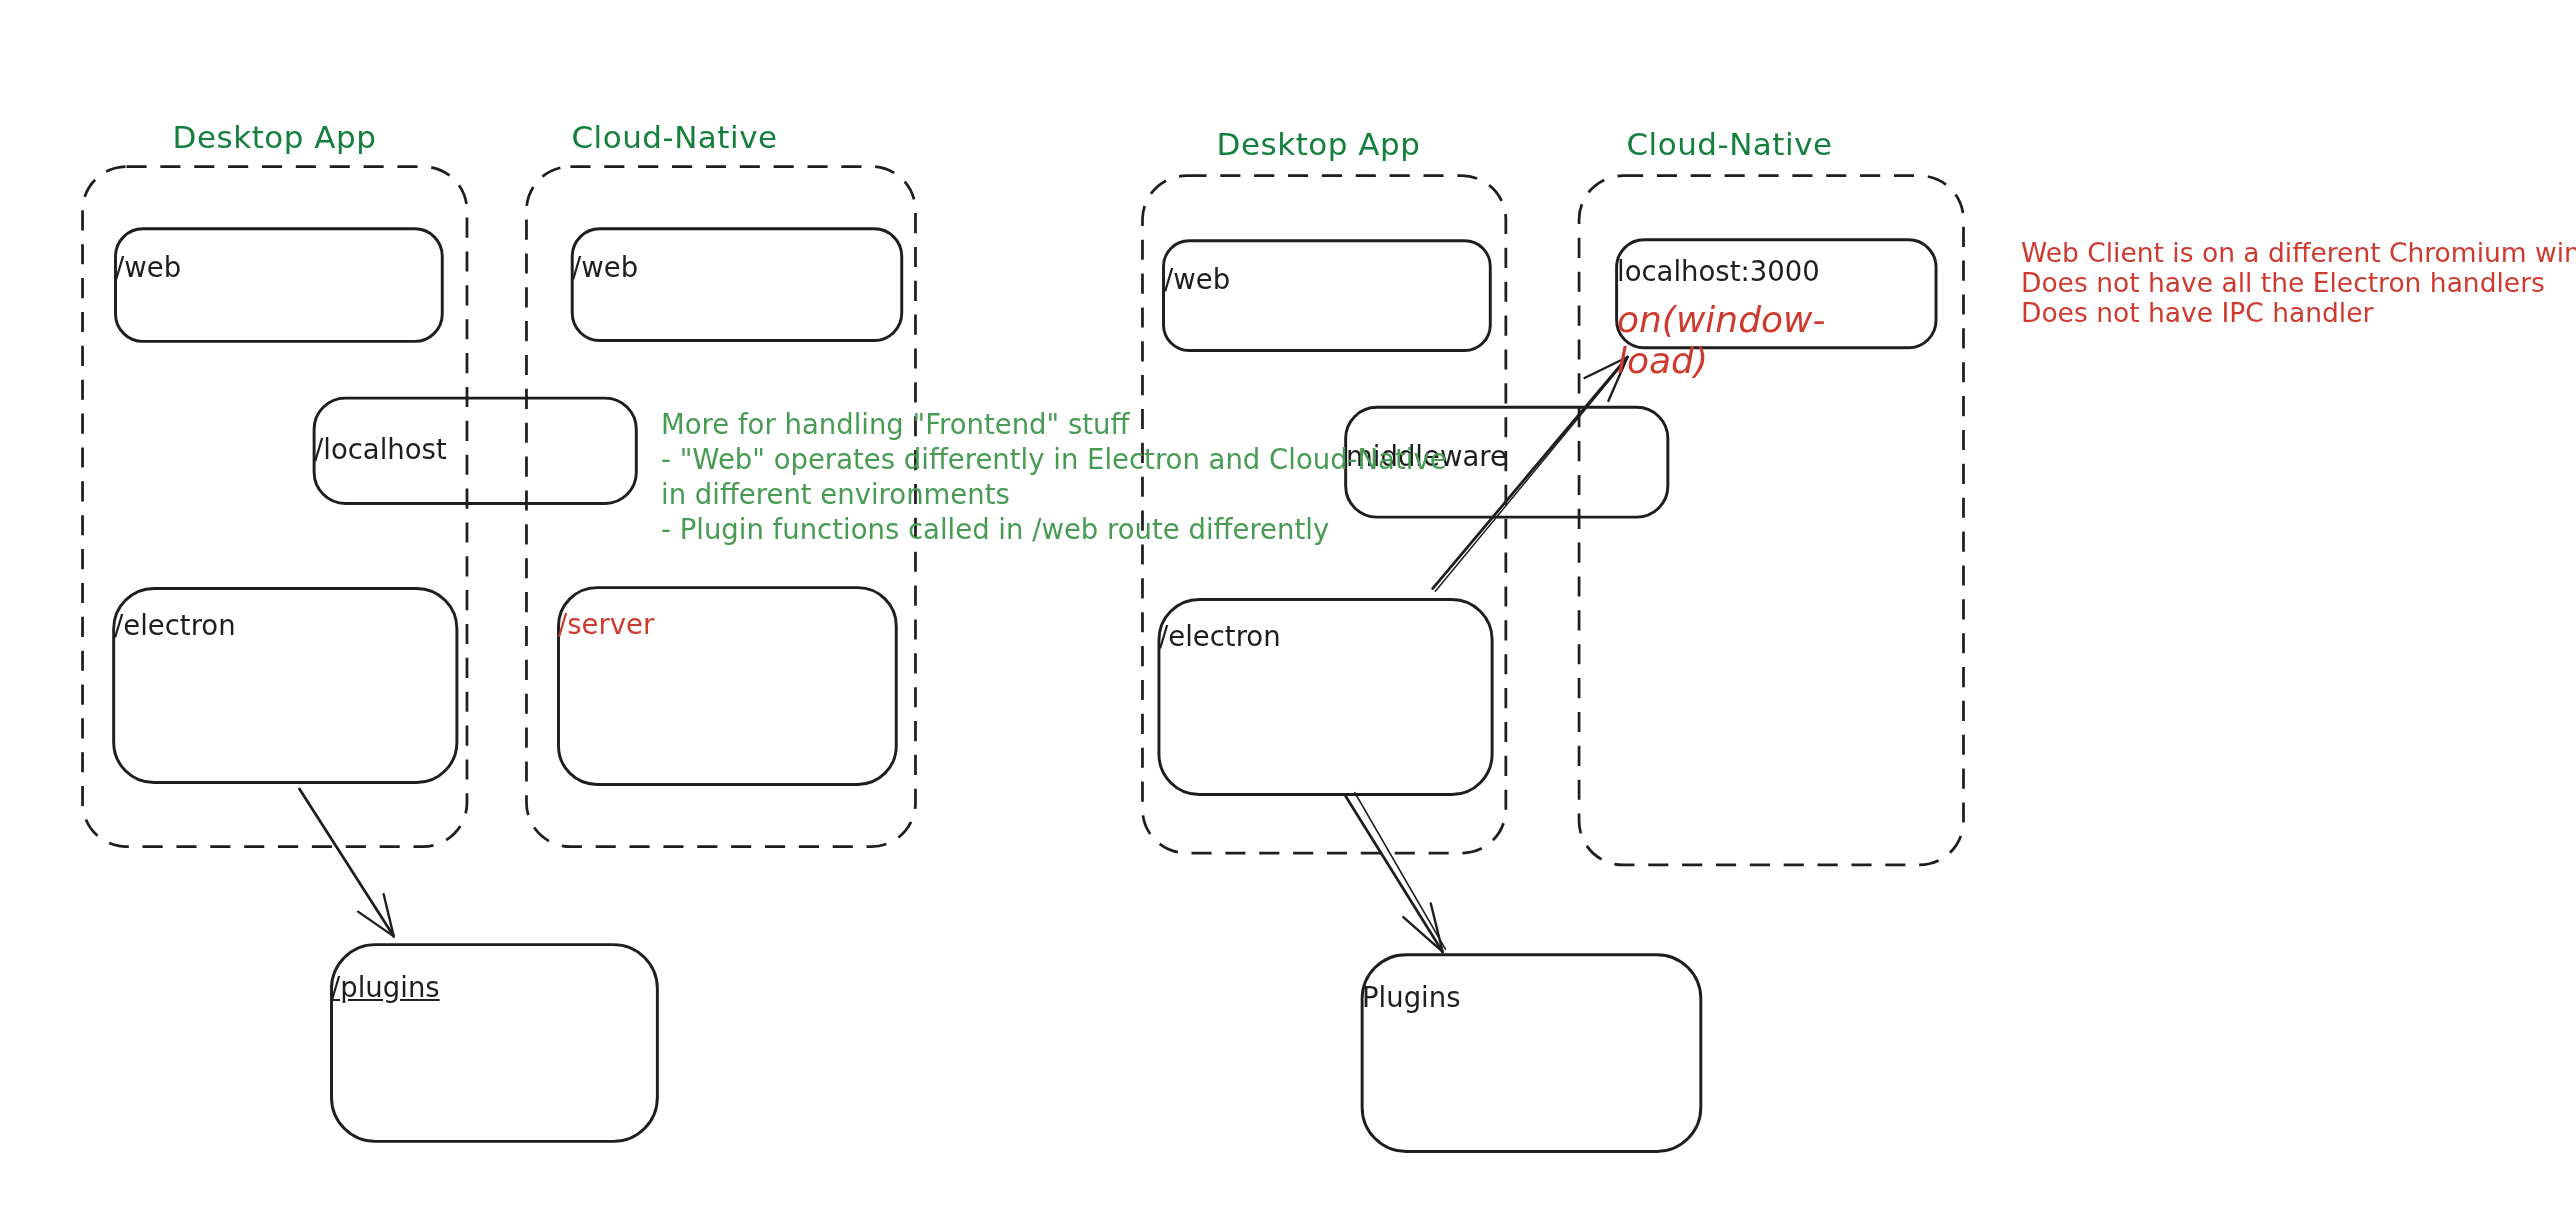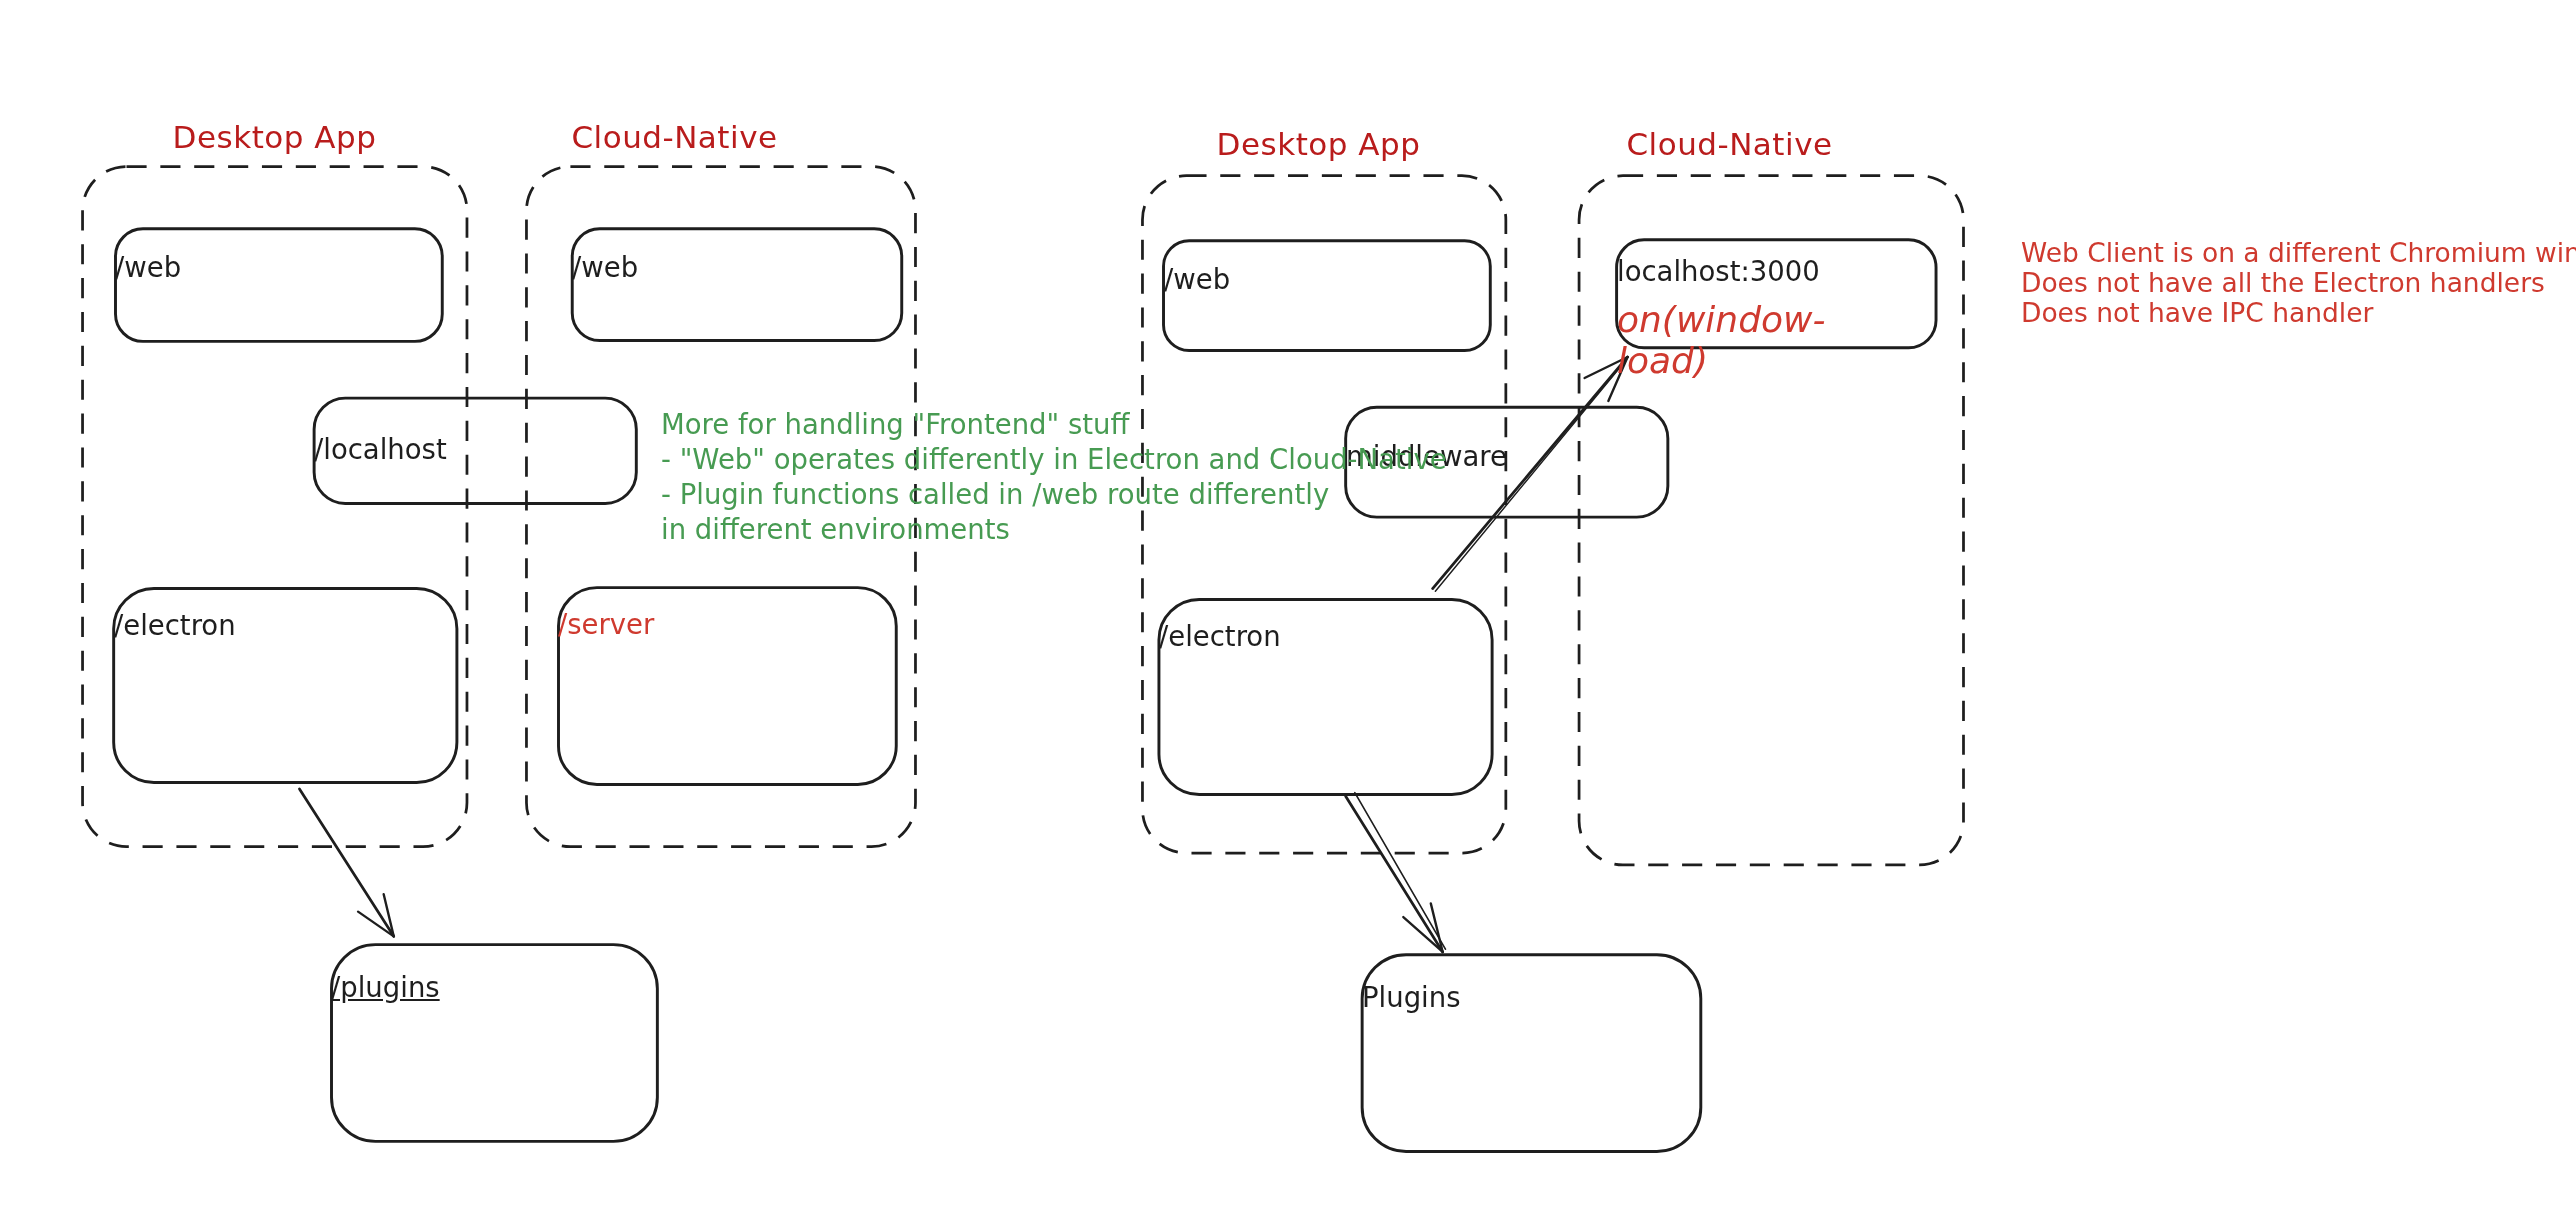--- a/index.html
+++ b/index.html
@@ -16,21 +16,21 @@
     font-family: "DejaVu Sans", "Liberation Sans", sans-serif;
     color: #1e1e1e;
   }
   #shapes {
     position: absolute;
     left: 0; top: 0;
   }
   .txt {
     position: absolute;
     white-space: nowrap;
-    color: #b91c1c;
+    color: #15803d;
   }
   .group-title {
     font-size: 31px;
     text-align: center;
     letter-spacing: 0.5px;
   }
   .box-label {
     position: absolute;
     display: flex;
     justify-content: flex-start;
@@ -138,22 +138,22 @@
   <div class="box-label" style="left:1159px;top:600px;width:333px;height:195px;padding-top:20px;">
     <span>/electron</span>
   </div>
   <div class="box-label" style="left:1362px;top:955px;width:301px;height:197px;padding-top:26px;">
     <span>Plugins</span>
   </div>
 
   <div id="note-green" class="note green" style="left:661px;top:407px;">
     <div>More for handling "Frontend" stuff</div>
     <div>- "Web" operates differently in Electron and Cloud-Native</div>
+    <div>in different environments</div>
     <div>- Plugin functions called in /web route differently</div>
-    <div>in different environments</div>
   </div>
 
   <div id="note-red" class="note red" style="left:2021px;top:238px;">
     <div>Web Client is on a different Chromium window</div>
     <div>Does not have all the Electron handlers</div>
     <div>Does not have IPC handler</div>
   </div>
 
 </div>
 

